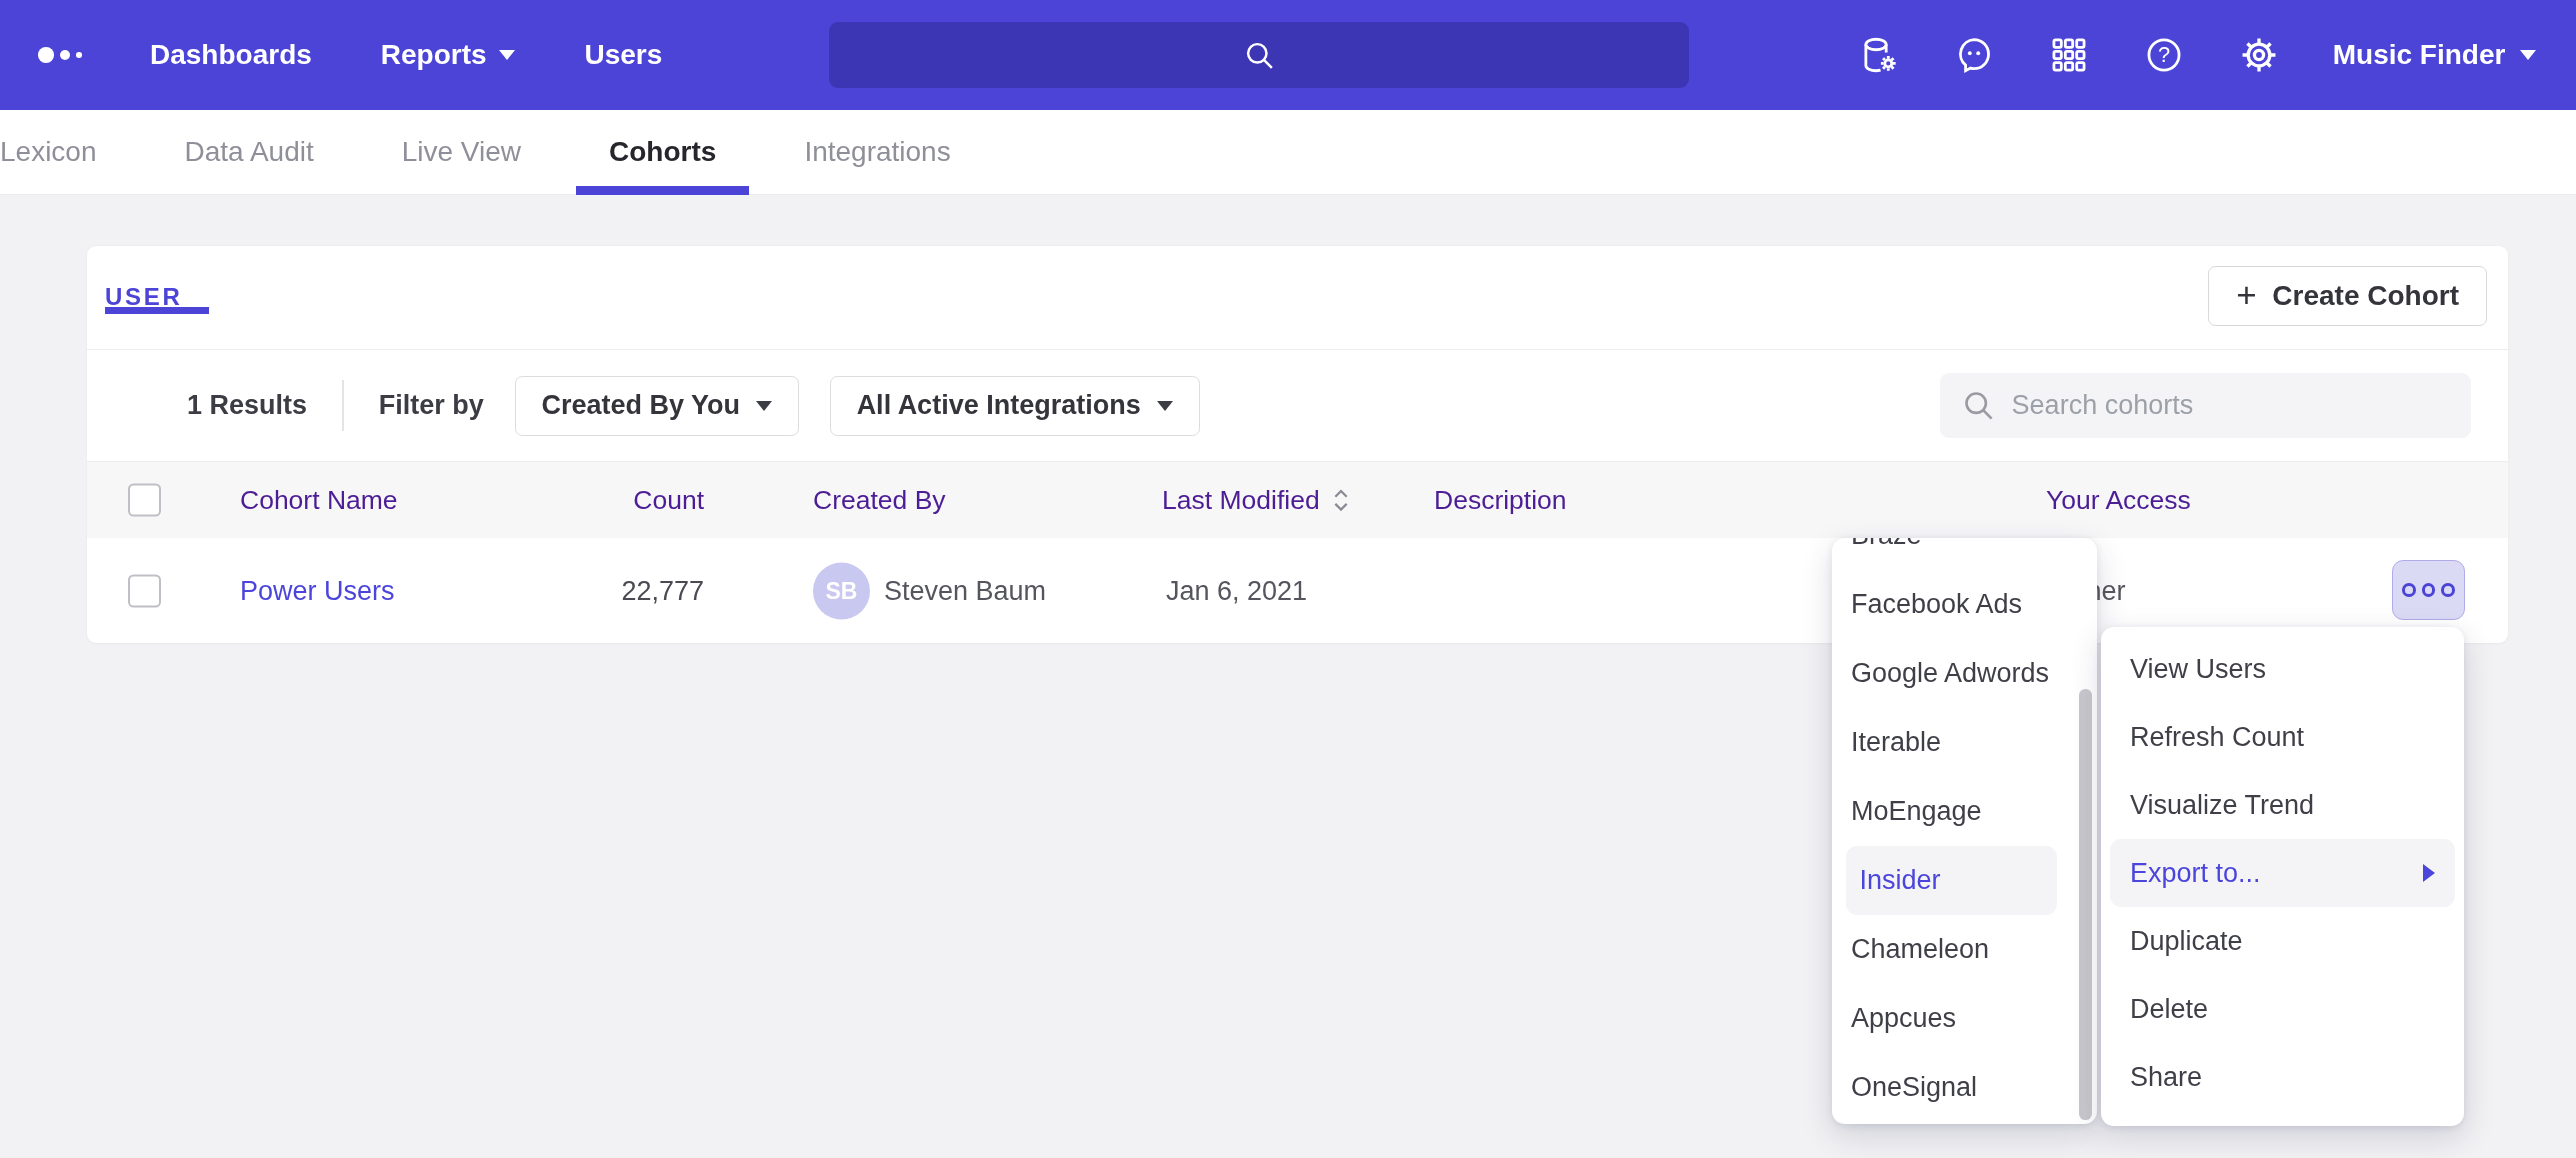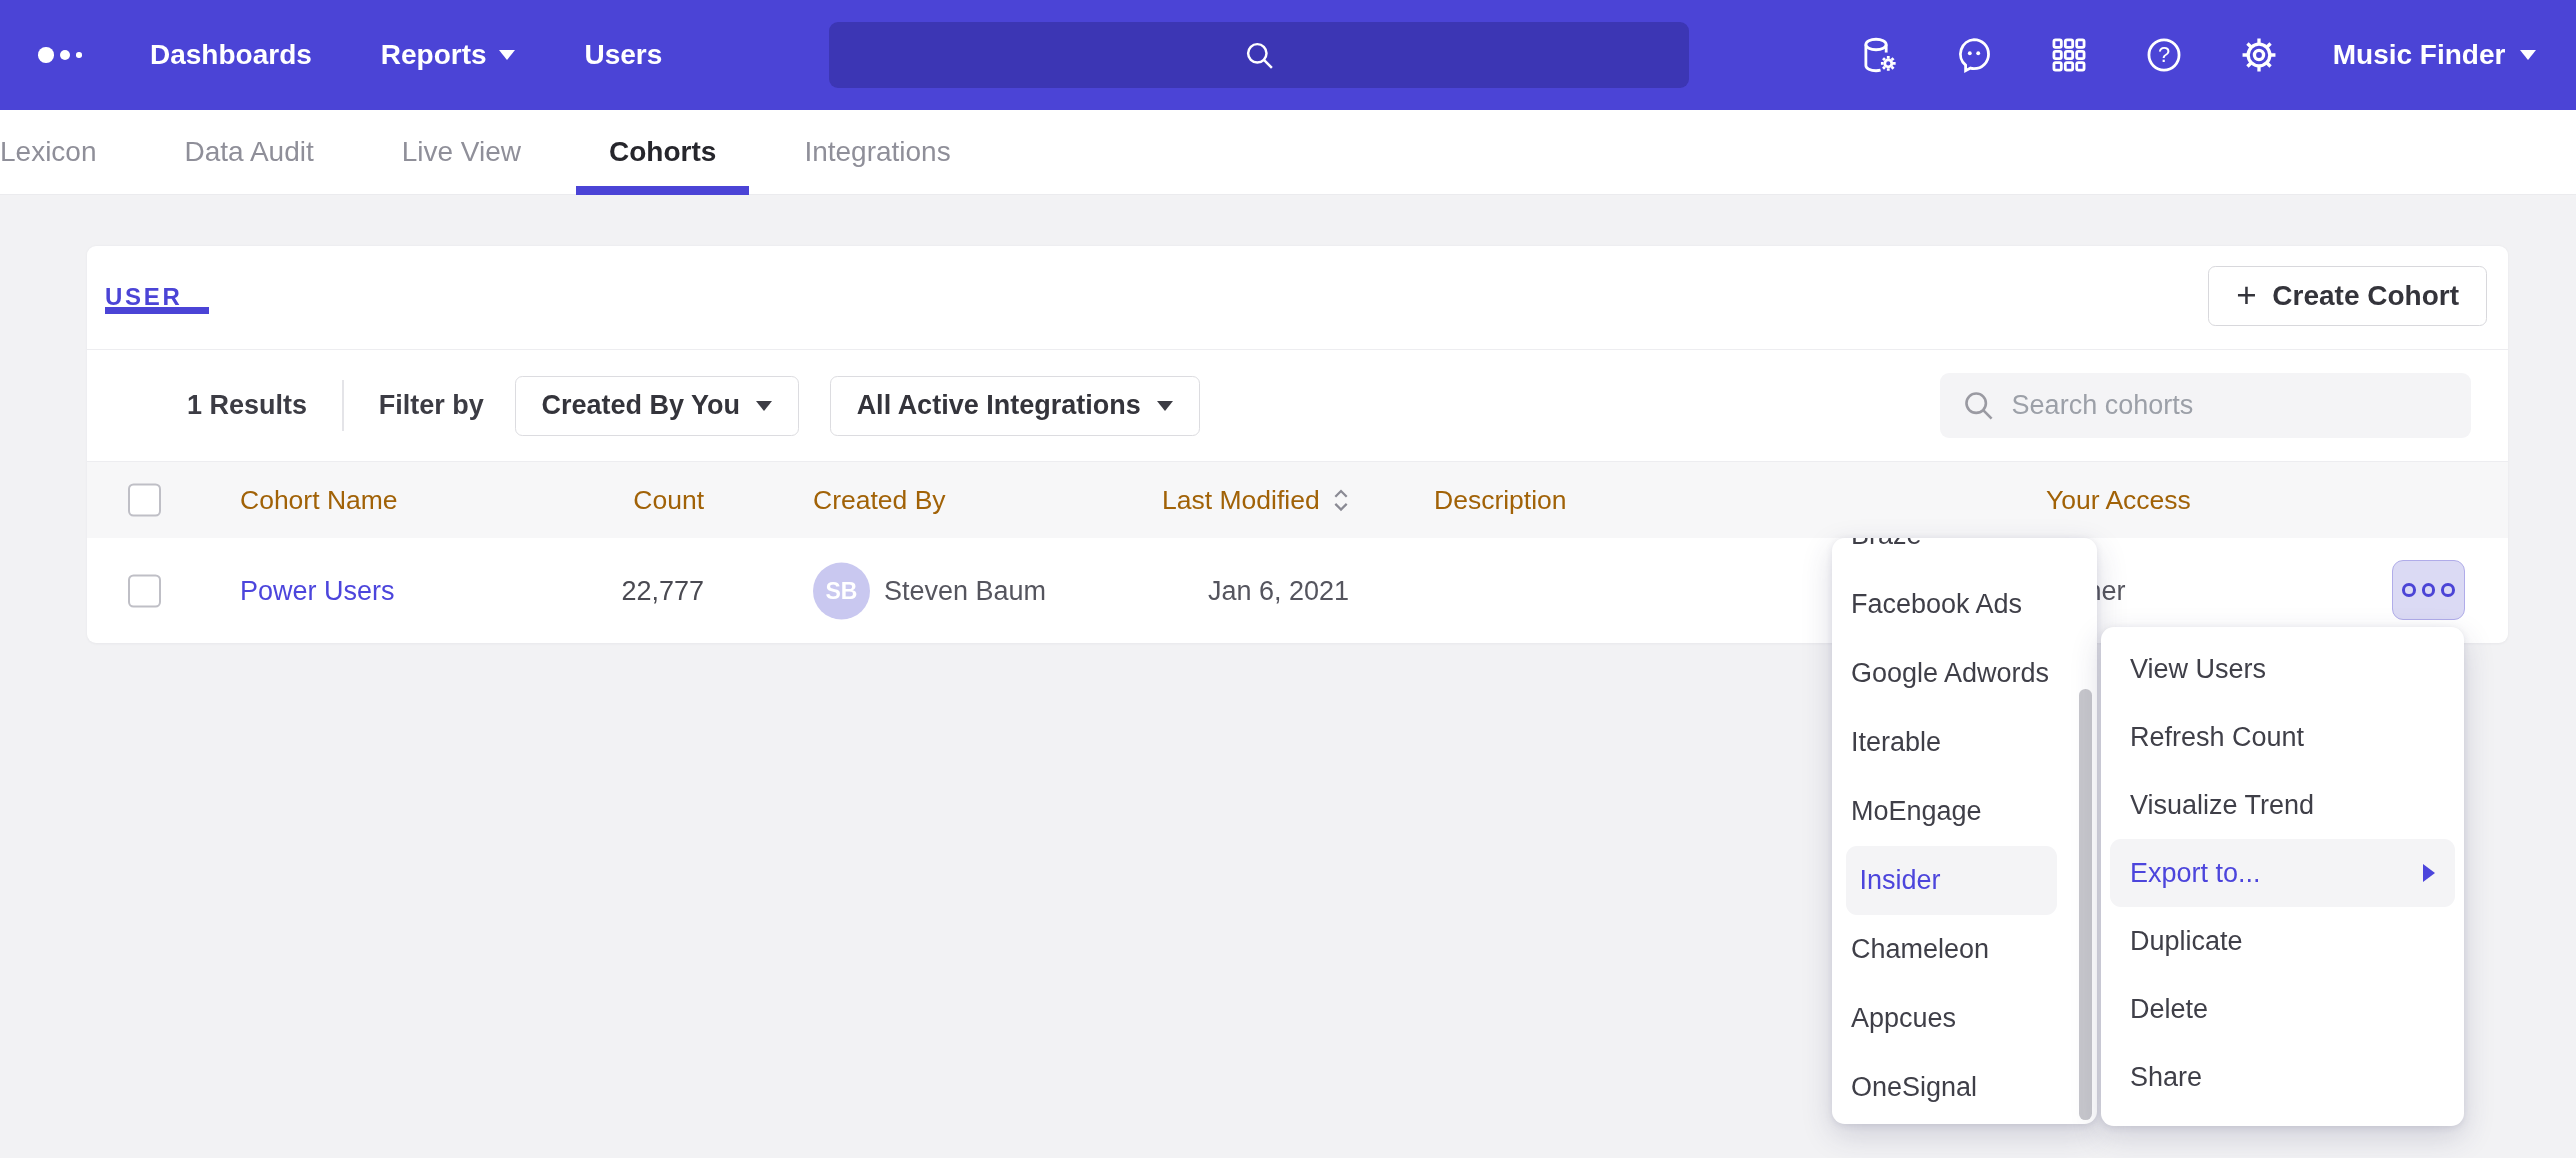--- a/index.html
+++ b/index.html
@@ -48,37 +48,37 @@
   .filter-by { font-size:27px; font-weight:700; color:#3c3c44; }
   .dd-btn { display:flex; align-items:center; gap:16.4px; height:60px; margin-left:31px; padding:0 25.6px;
             border:1.8px solid #dcdce0; border-radius:7.3px; background:#fff; font-size:27px; font-weight:700; color:#34343b; cursor:pointer; }
   .caret-d { width:0; height:0; border-left:8.2px solid transparent; border-right:8.2px solid transparent; border-top:10px solid #3c3c44; }
   .cohort-search { margin-left:auto; margin-right:37px; width:531px; height:65px; background:#f4f4f6; border-radius:9px;
                    display:flex; align-items:center; padding:0 20px; gap:14.6px; }
   .cohort-search input { border:none; outline:none; background:transparent; font-size:27px; color:#3f3f47; width:420px;
                          font-family:"Liberation Sans", sans-serif; }
   .cohort-search input::placeholder { color:#9ca0a8; }
 
-  .thead { position:relative; height:76px; background:#f7f7f8; font-size:26.5px; color:#a16207; }
+  .thead { position:relative; height:76px; background:#f7f7f8; font-size:26.5px; color:#4c1d95; }
   .thead .cell, .trow .cell { position:absolute; top:50%; transform:translateY(-50%); white-space:nowrap; }
   .c-check { left:41px; width:33px; height:33px; background:#fff; border:2.3px solid #bfbfc6; border-radius:5.5px; cursor:pointer; }
   .c-name  { left:153px; }
   .c-count { left:457px; width:160px; text-align:right; }
   .c-creator { left:726px; }
   .c-modified { left:1075px; display:flex; align-items:center; gap:11px; }
   .c-desc { left:1347px; }
   .c-access { left:1959px; }
 
   .trow { position:relative; height:105px; font-size:27px; color:#55555e; }
   .trow .link { color:#4c45dc; cursor:pointer; }
   .trow .count-val { color:#4a4a52; }
   .avatar { position:absolute; left:726px; top:50%; transform:translateY(-50%); width:57px; height:57px; border-radius:50%;
             background:#c9c8f0; color:#fff; font-size:23px; font-weight:700; display:flex; align-items:center; justify-content:center; }
   .creator-name { left:797px; }
-  .modified-val { left:1079px;margin-left:42px; }
+  .modified-val { left:1079px; }
   .actions-btn { position:absolute; left:2305px; top:22px; width:73px; height:60px; background:#dbdaf4;
                  border:1.8px solid #b0ace9; border-radius:11px; display:flex; align-items:center; justify-content:center; gap:5.5px; cursor:pointer; }
   .ring { width:13.7px; height:13.7px; border:3.2px solid #4b44d6; border-radius:50%; }
 
   
   .submenu { position:absolute; left:1832px; top:343px; width:265px; height:586px; background:#fff; border-radius:12.8px;
              box-shadow:0 11px 31px rgba(50,50,93,0.18), 0 1.8px 7.3px rgba(50,50,93,0.10); overflow:hidden; z-index:20; }
   .submenu ul { list-style:none; margin-top:-37px; }
   .submenu li { height:69px; display:flex; align-items:center; padding-left:19px; font-size:27px; color:#3f3f48; cursor:pointer; white-space:nowrap; }
   .submenu li.highlight { margin:0 40px 0 13.7px; padding-left:13.7px; background:#f4f4f6; border-radius:11px; color:#4c45dc; }

